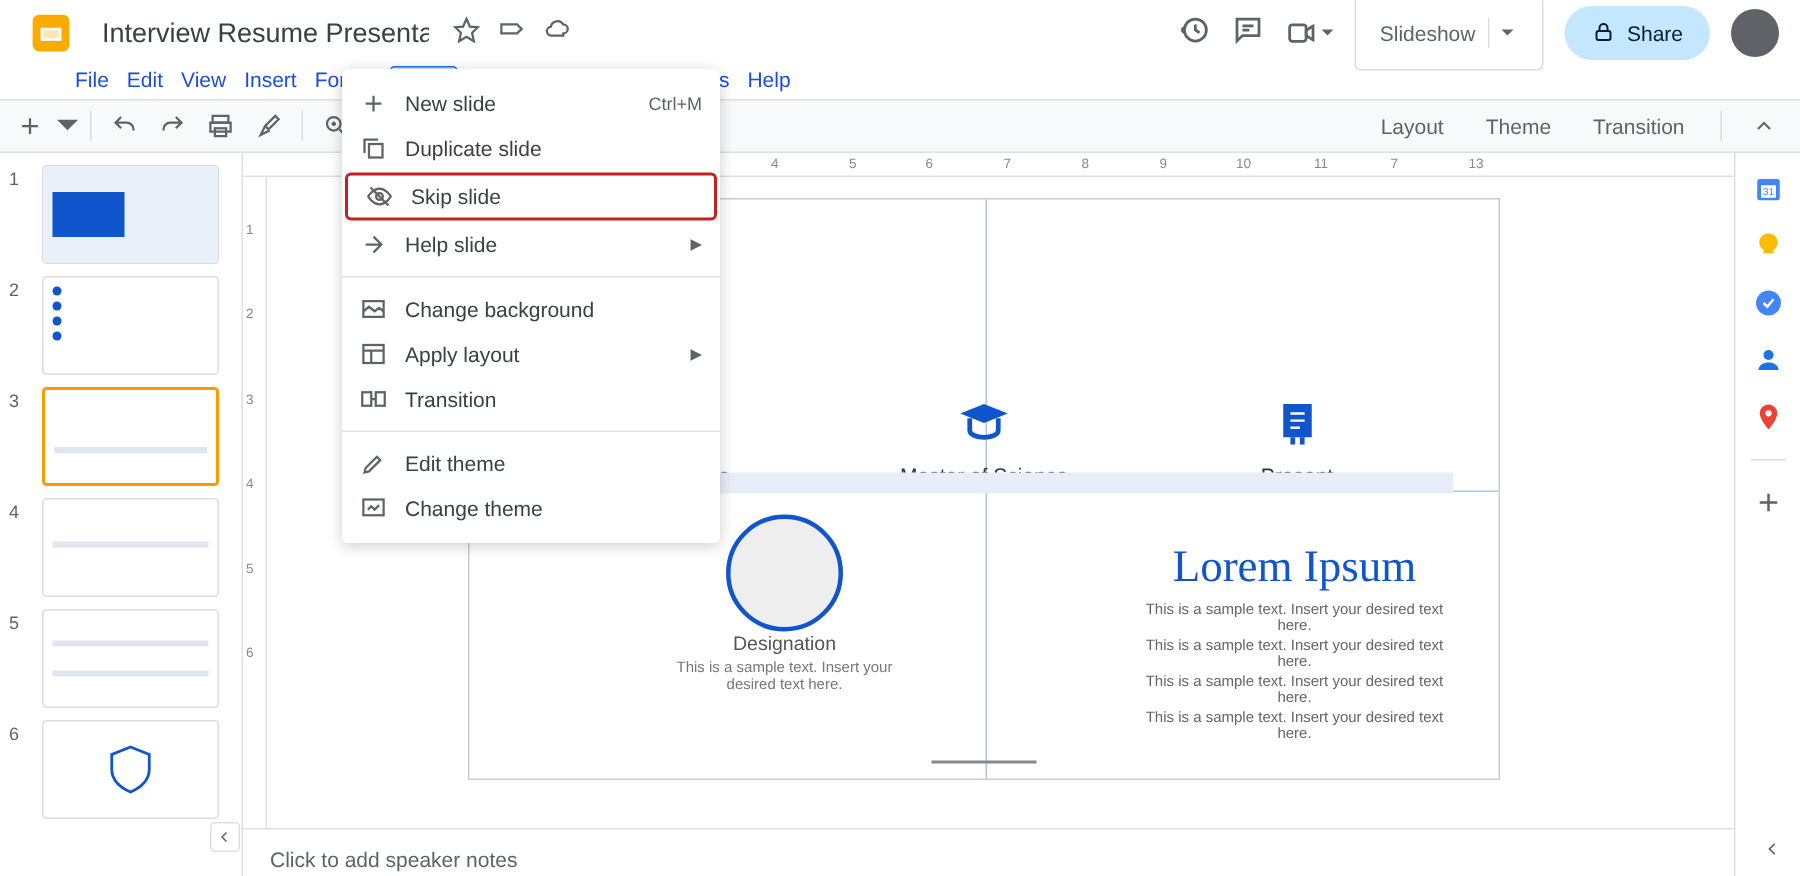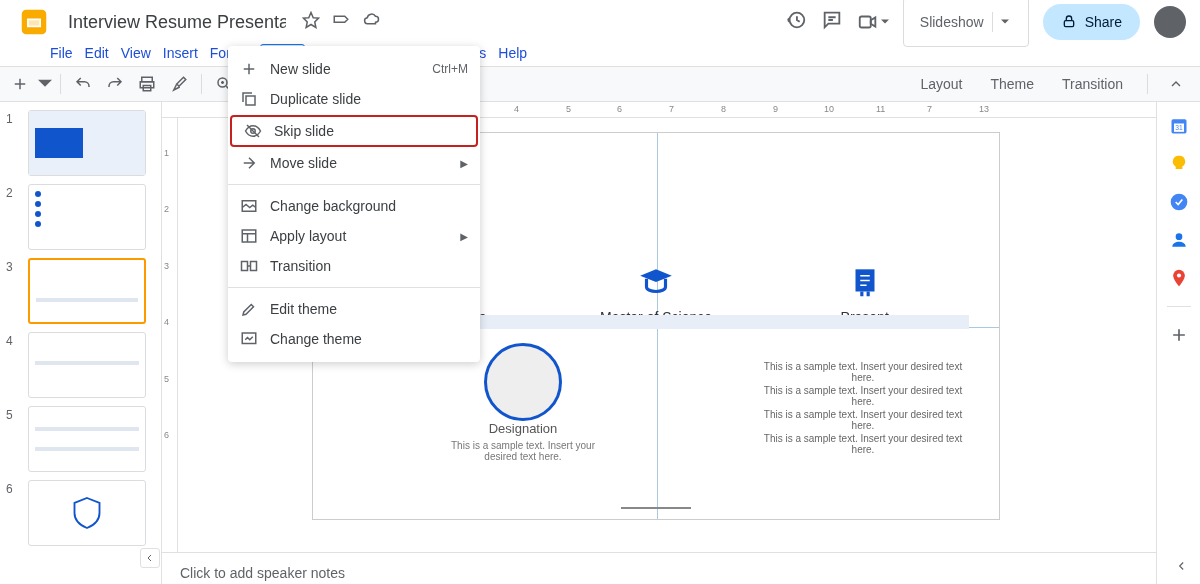--- a/index.html
+++ b/index.html
@@ -184,21 +184,21 @@
         <path d="M2 12s4-7 10-7 10 7 10 7-4 7-10 7-10-7-10-7z"></path>
         <circle cx="12" cy="12" r="3"></circle>
         <path d="M4 4l16 16"></path>
       </svg>
     <span>Skip slide</span>
   </div>
   <div class="dd-item">
     <svg viewBox="0 0 24 24" fill="none" stroke="currentColor" stroke-width="2">
         <path d="M5 12h14M12 5l7 7-7 7"></path>
       </svg>
-    <span>Move slide</span>
+    <span>Help slide</span>
     <span class="dd-submenu">▶</span>
   </div>
   <div class="dd-sep"></div>
   <div class="dd-item">
     <svg viewBox="0 0 24 24" fill="none" stroke="currentColor" stroke-width="2">
         <rect x="3" y="5" width="18" height="14"></rect>
         <path d="M3 14l5-4 5 4 4-3 4 3"></path>
       </svg>
     <span>Change background</span>
   </div>
@@ -423,20 +423,21 @@
               <div>Present</div>
             </div>
           </div>
         <div class="timeline-bar"></div>
         <div style="position:absolute;top:210px;left:130px;width:160px;text-align:center;">
           <div class="profile-pic"></div>
           <div class="profile-desig">Designation</div>
           <div class="profile-text">This is a sample text. Insert your desired text here.</div>
         </div>
         <div style="position:absolute;top:228px;left:440px;width:220px;text-align:center;">
+          <div class="lorem">Lorem Ipsum</div>
           <div class="lorem-text">This is a sample text. Insert your desired text here.</div>
           <div class="lorem-text">This is a sample text. Insert your desired text here.</div>
           <div class="lorem-text">This is a sample text. Insert your desired text here.</div>
           <div class="lorem-text">This is a sample text. Insert your desired text here.</div>
         </div>
         <div style="position:absolute;bottom:10px;left:308px;width:70px;height:2px;background:#888;"></div>
       </div>
     </div>
   </div>
   <div class="sidepanel">

